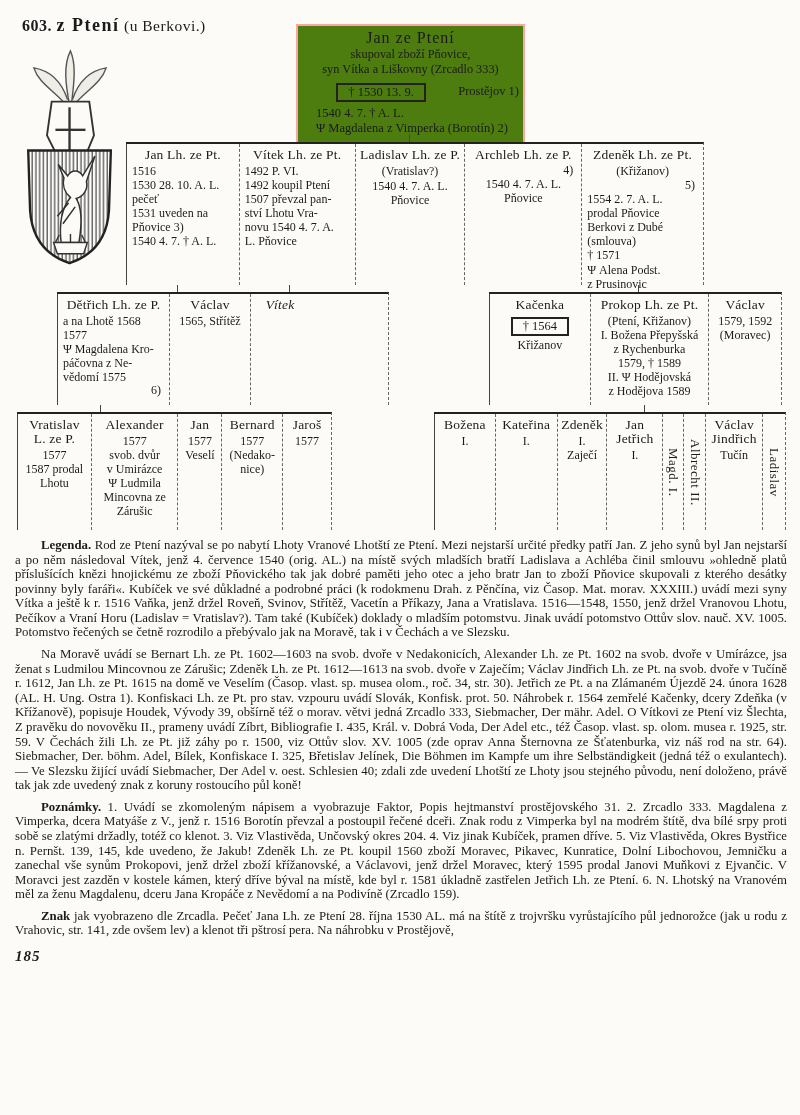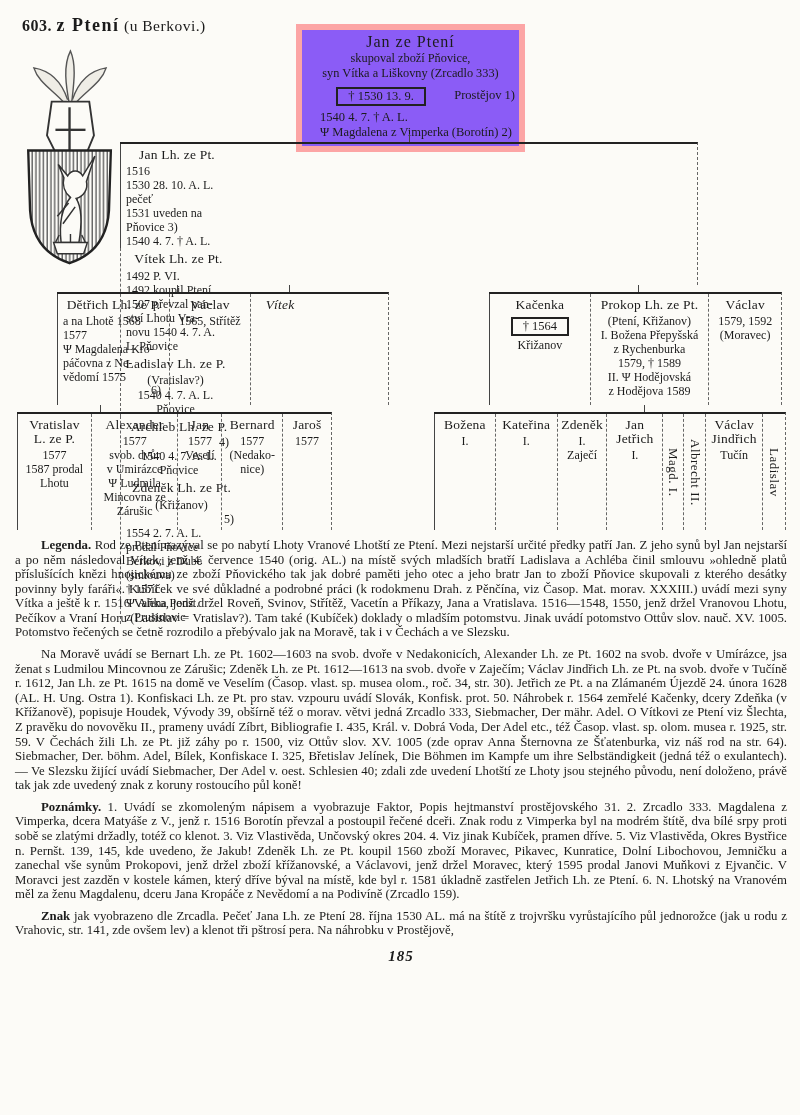--- a/index.html
+++ b/index.html
@@ -10,21 +10,21 @@
   }
   
   .hdr{position:absolute; left:22px; top:16px; font-size:16px; letter-spacing:.5px;}
   .hdr .num{font-weight:bold;}
   .hdr .nm{font-weight:bold; font-size:18px; letter-spacing:1.5px;}
   .hdr .sub{font-size:15.5px;}
   
   .arms{position:absolute; left:16px; top:40px;}
   
   .pbox,.group{position:absolute; box-sizing:border-box;}
-  .pbox{border:6px solid #fca5a5; background:#8b5cf6;}
+  .pbox{border:2px solid #fca5a5; background:#4d7c0f;}
   .group{display:flex; border-top:2px solid #222; border-right:1px dashed #666; align-items:stretch;}
   .cell{border-left:1px dashed #666; padding:4px 2px 0; text-align:center; box-sizing:border-box; overflow:visible;}
   .cell.first{border-left:1px solid #444;}
   .nm{font-size:13.5px; white-space:pre-line; line-height:1.05; margin-bottom:2px; letter-spacing:.2px;}
   .nm.nowrap{white-space:nowrap;}
   .bd{font-size:12px; line-height:1.17; white-space:pre-line;}
   .bd.left{text-align:left; padding-left:3px;}
   .note{font-size:12px; text-align:right; padding-right:6px; line-height:1.1;}
   .subn{font-size:12px; text-align:center;}
   .framed{display:inline-block; border:2px solid #222; padding:0 10px; font-size:12.5px; margin:3px auto 2px;}
@@ -33,21 +33,21 @@
   
   .g1{left:296px; top:24px; width:229px; padding:3px 4px 5px;}
   .g1 .t{font-size:16px; text-align:center; letter-spacing:1px;}
   .g1 .c{font-size:12.3px; text-align:center; line-height:1.2;}
   .g1 .row{margin:3px 0 2px 10px; font-size:12.5px; display:flex; align-items:center; gap:8px;}
   .g1 .l{font-size:12.5px; text-align:left; padding-left:14px; line-height:1.25;}
   
   .textblock{position:absolute; left:15px; top:538px; width:772px;}
   .textblock p{margin:0 0 7px; font-size:12.8px; line-height:1.14; text-align:justify; text-indent:26px;}
   .textblock b{font-weight:bold;}
-  .pageno{text-align:center; font-style:italic; font-weight:bold; font-size:15px; margin-top:10px; letter-spacing:1px;}
+  .pageno{text-align:left; font-style:italic; font-weight:bold; font-size:15px; margin-top:10px; letter-spacing:1px;}
 </style>
 </head>
 <body>
 
 <div class="sheet">
 
   <div class="hdr">
     <span class="num">603.</span>
     <span class="nm">z Ptení</span>
     <span class="sub">(u Berkovi.)</span>
@@ -85,21 +85,21 @@
     <div class="row">
       <span class="framed">† 1530 13. 9.</span>
       <span>Prostějov 1)</span>
     </div>
     <div class="l">1540 4. 7. † A. L.</div>
     <div class="l">Ψ Magdalena z Vimperka (Borotín) 2)</div>
   </div>
 
   <div class="vline" style="left:409px; top:134px; height:8px;"></div>
 
-  <div class="group" style="left:120px; top:142px; width:578px; height:143px;flex-direction:column;">
+  <div class="group" style="left:126px; top:142px; width:578px; height:143px;">
     <div class="cell first" style="width:113px;">
       <div class="nm nowrap">Jan Lh. ze Pt.</div>
       <div class="bd left">1516
 1530 28. 10. A. L.
 pečeť
 1531 uveden na
 Pňovice          3)
 1540 4. 7. † A. L.</div>
     </div>
     <div class="cell" style="width:116px;">

